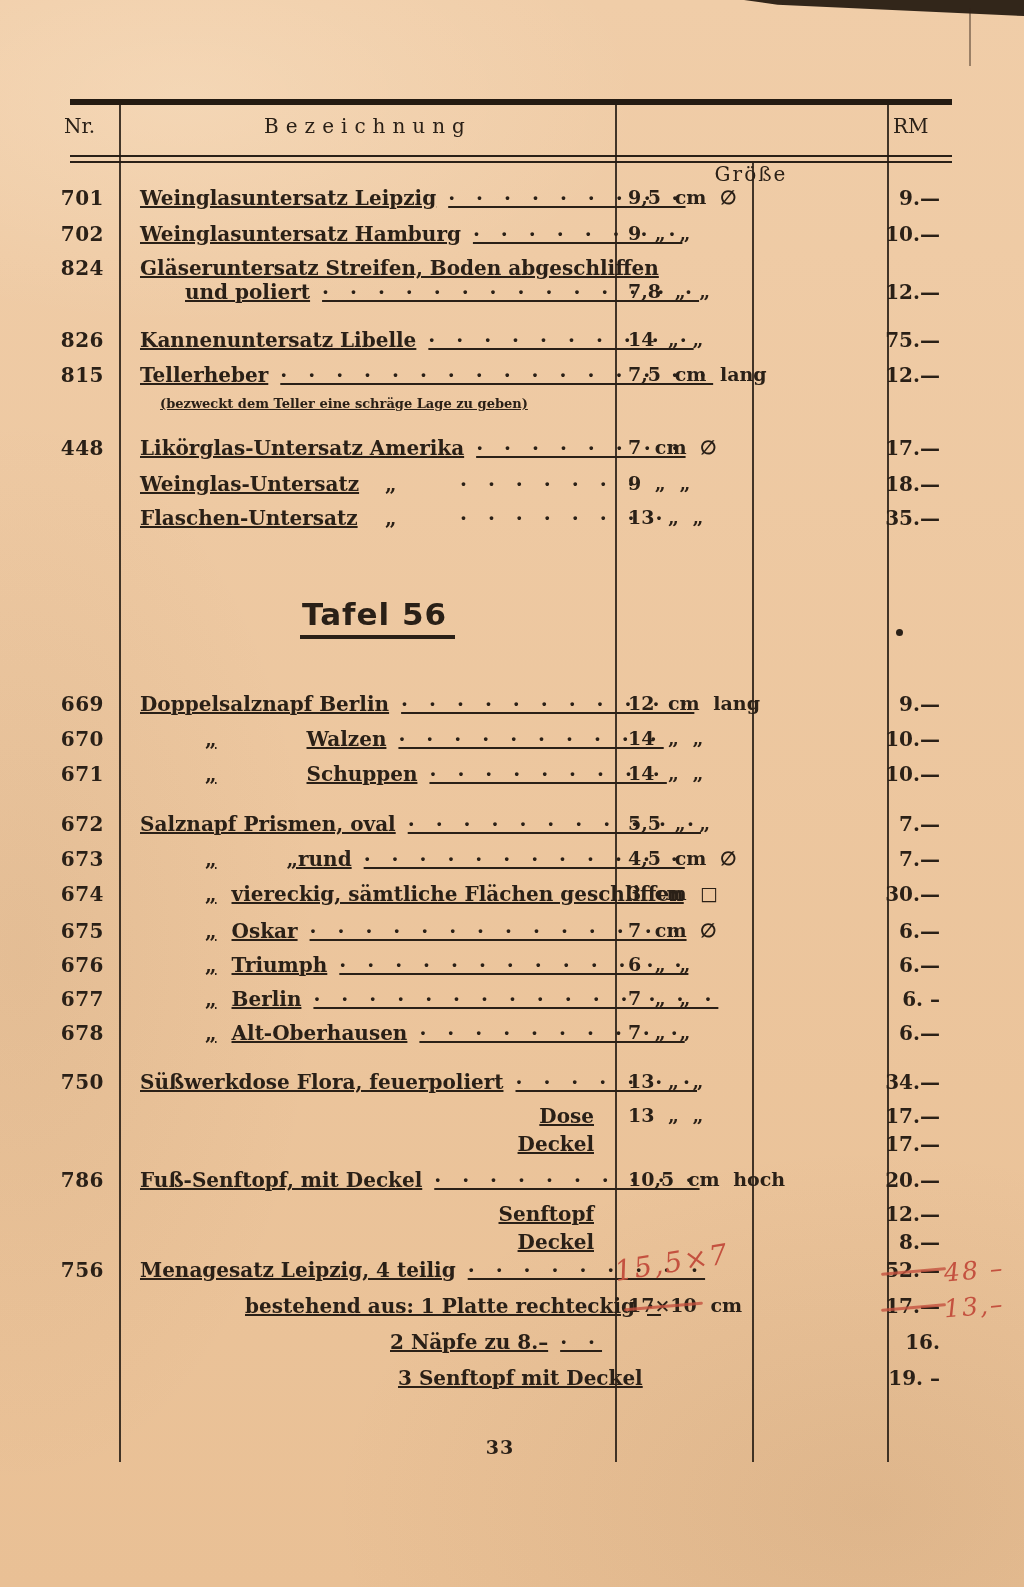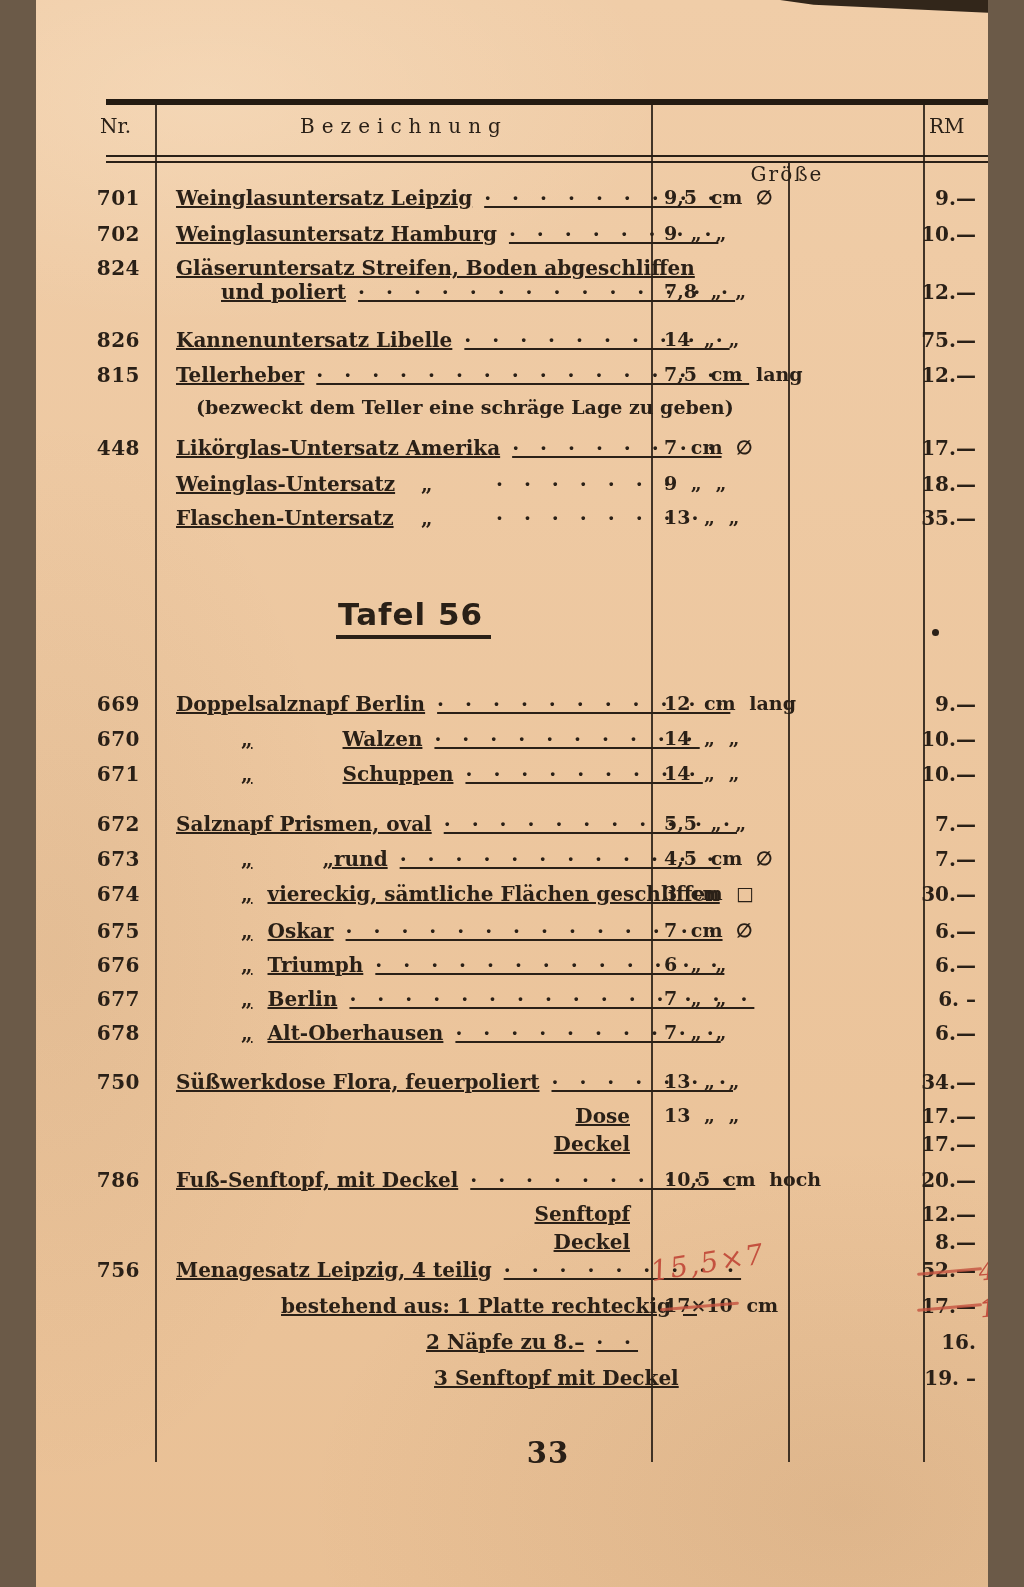--- a/index.html
+++ b/index.html
@@ -1,17 +1,17 @@
 <!DOCTYPE html>
 <html><head>
 <meta charset="utf-8">
 <style>
   html,body{margin:0;padding:0;background:#6b5a48;}
   .page{
-    position:relative;width:952px;height:1587px;margin:0 auto;overflow:hidden;
+    position:relative;width:1024px;height:1587px;margin:0 auto;overflow:hidden;
     background-color:#edc69f;
     background-image:
       radial-gradient(ellipse 700px 350px at 18% 6%, rgba(255,238,214,.30), transparent 65%),
       radial-gradient(ellipse 900px 600px at 85% 95%, rgba(125,85,45,.10), transparent 60%),
       radial-gradient(ellipse 500px 900px at 2% 60%, rgba(120,80,40,.07), transparent 60%),
       linear-gradient(#f0cda8, #e9c095);
     font-family:"DejaVu Serif", serif;
     color:#2a2017;
   }
   .corner-sliver{position:absolute;top:0;left:744px;width:280px;height:16px;background:#32261a;
@@ -36,34 +36,34 @@
   .hdr-rm{left:893px;}
 
   
   .row{position:absolute;left:0;width:1024px;height:34px;font-size:20px;font-weight:700;}
   .cell-nr{position:absolute;left:56px;width:48px;text-align:right;letter-spacing:.5px;}
   .cell-name{position:absolute;left:140px;width:470px;display:flex;align-items:flex-end;white-space:nowrap;box-sizing:border-box;text-decoration:underline;}
   .cell-name.flexend{justify-content:flex-end;padding-right:16px;}
   .cell-size{position:absolute;left:628px;width:124px;word-spacing:7px;white-space:nowrap;font-size:19px;}
   .cell-price{position:absolute;left:848px;width:92px;text-align:right;white-space:nowrap;}
   .dots{margin-left:12px;letter-spacing:7px;}
-  .note-text{position:absolute;left:160px;font-size:19px;}
+  .note-text{position:absolute;left:160px;font-size:13px;text-decoration:underline;}
   .ml15{margin-left:15px;}.ml25{}
   .ml45{margin-left:45px;}.ml65{margin-left:65px;}.ml70{margin-left:70px;}
   .ml90{margin-left:90px;}.ml105{margin-left:105px;}.ml250{margin-left:250px;}.ml258{margin-left:258px;}
   .abs245{position:absolute;left:245px;}
   .abs320{position:absolute;left:320px;letter-spacing:7px;}
 
   
   .tafel{position:absolute;left:300px;top:596px;font-family:"DejaVu Sans",sans-serif;
     font-size:31px;font-weight:700;letter-spacing:1px;border-bottom:4px solid #2a2017;
     padding:0 8px 3px 2px;}
 
   
-  .pagenum{position:absolute;left:0;top:1436px;width:1000px;text-align:center;font-size:29px;font-weight:700;letter-spacing:1px;margin-left:12px;}
+  .pagenum{position:absolute;left:0;top:1436px;width:1000px;text-align:center;font-size:19px;font-weight:700;letter-spacing:1px;}
 
   .ink-dot{position:absolute;left:896px;top:629px;width:7px;height:7px;border-radius:50%;background:#2a2017;}
 
   
   .hand{font-family:"DejaVu Serif",serif;font-style:italic;font-weight:400;color:#c4513f;}
   .hand-size{position:absolute;left:614px;top:1246px;font-size:28px;transform:rotate(-9deg);letter-spacing:2px;}
   .hand-p1{position:absolute;left:944px;top:1256px;font-size:25px;transform:rotate(-5deg);letter-spacing:2px;}
   .hand-p2{position:absolute;left:944px;top:1292px;font-size:25px;transform:rotate(-5deg);letter-spacing:2px;}
   .rstrike{position:relative;display:inline-block;}
   .rstrike::after{content:"";position:absolute;left:-4px;right:-6px;top:52%;height:3px;

